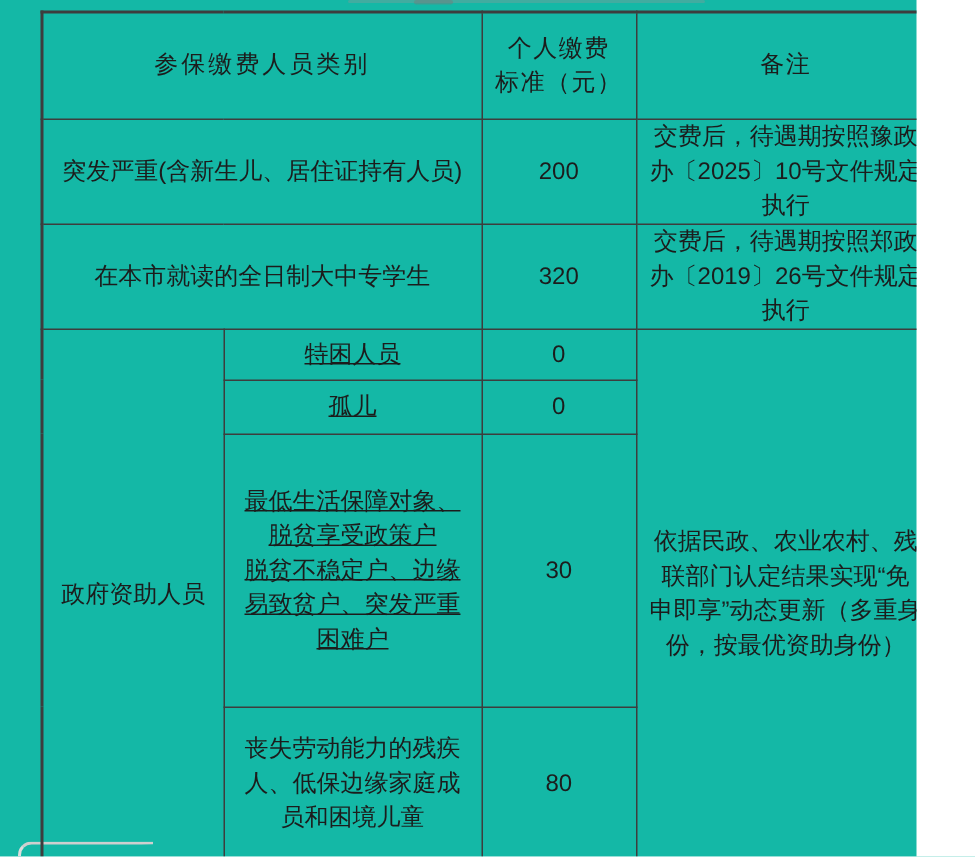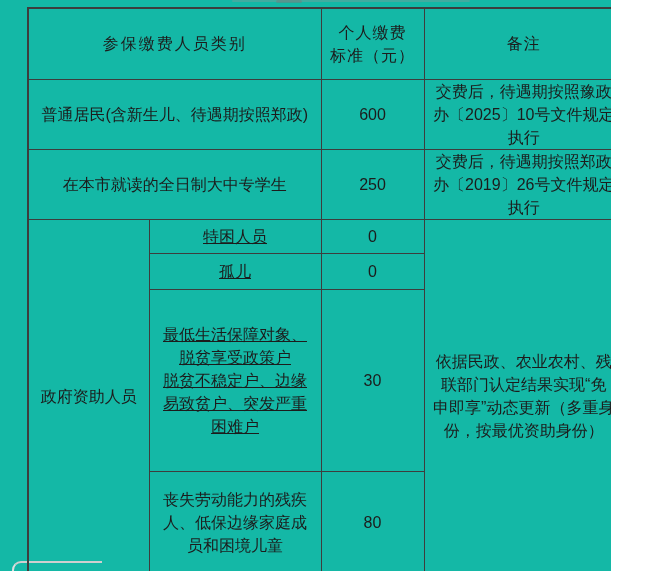--- a/index.html
+++ b/index.html
@@ -144,30 +144,30 @@
 
     <tbody>
         <tr class="r-header">
       <td colspan="2" class="header-category">参保缴费人员类别</td>
       <td class="header-standard">个人缴费
 标准（元）</td>
       <td class="header-remark">备注</td>
     </tr>
 
     <tr class="r-row1">
-      <td colspan="2" class="cell-category">普通居民(含新生儿、待遇期按照郑政)</td>
-      <td class="cell-amount">600</td>
+      <td colspan="2" class="cell-category">突发严重(含新生儿、居住证持有人员)</td>
+      <td class="cell-amount">200</td>
       <td class="cell-remark">交费后，待遇期按照豫政
 办〔2025〕10号文件规定
 执行</td>
     </tr>
 
     <tr class="r-row2">
       <td colspan="2" class="cell-category">在本市就读的全日制大中专学生</td>
-      <td class="cell-amount">250</td>
+      <td class="cell-amount">320</td>
       <td class="cell-remark">交费后，待遇期按照郑政
 办〔2019〕26号文件规定
 执行</td>
     </tr>
 
     <tr class="r-sub1">
       <td rowspan="4" class="cell-group-label">政府资助人员</td>
       <td class="cell-sub">特困人员</td>
       <td class="cell-amount">0</td>
       <td rowspan="4" class="cell-group-remark">依据民政、农业农村、残

